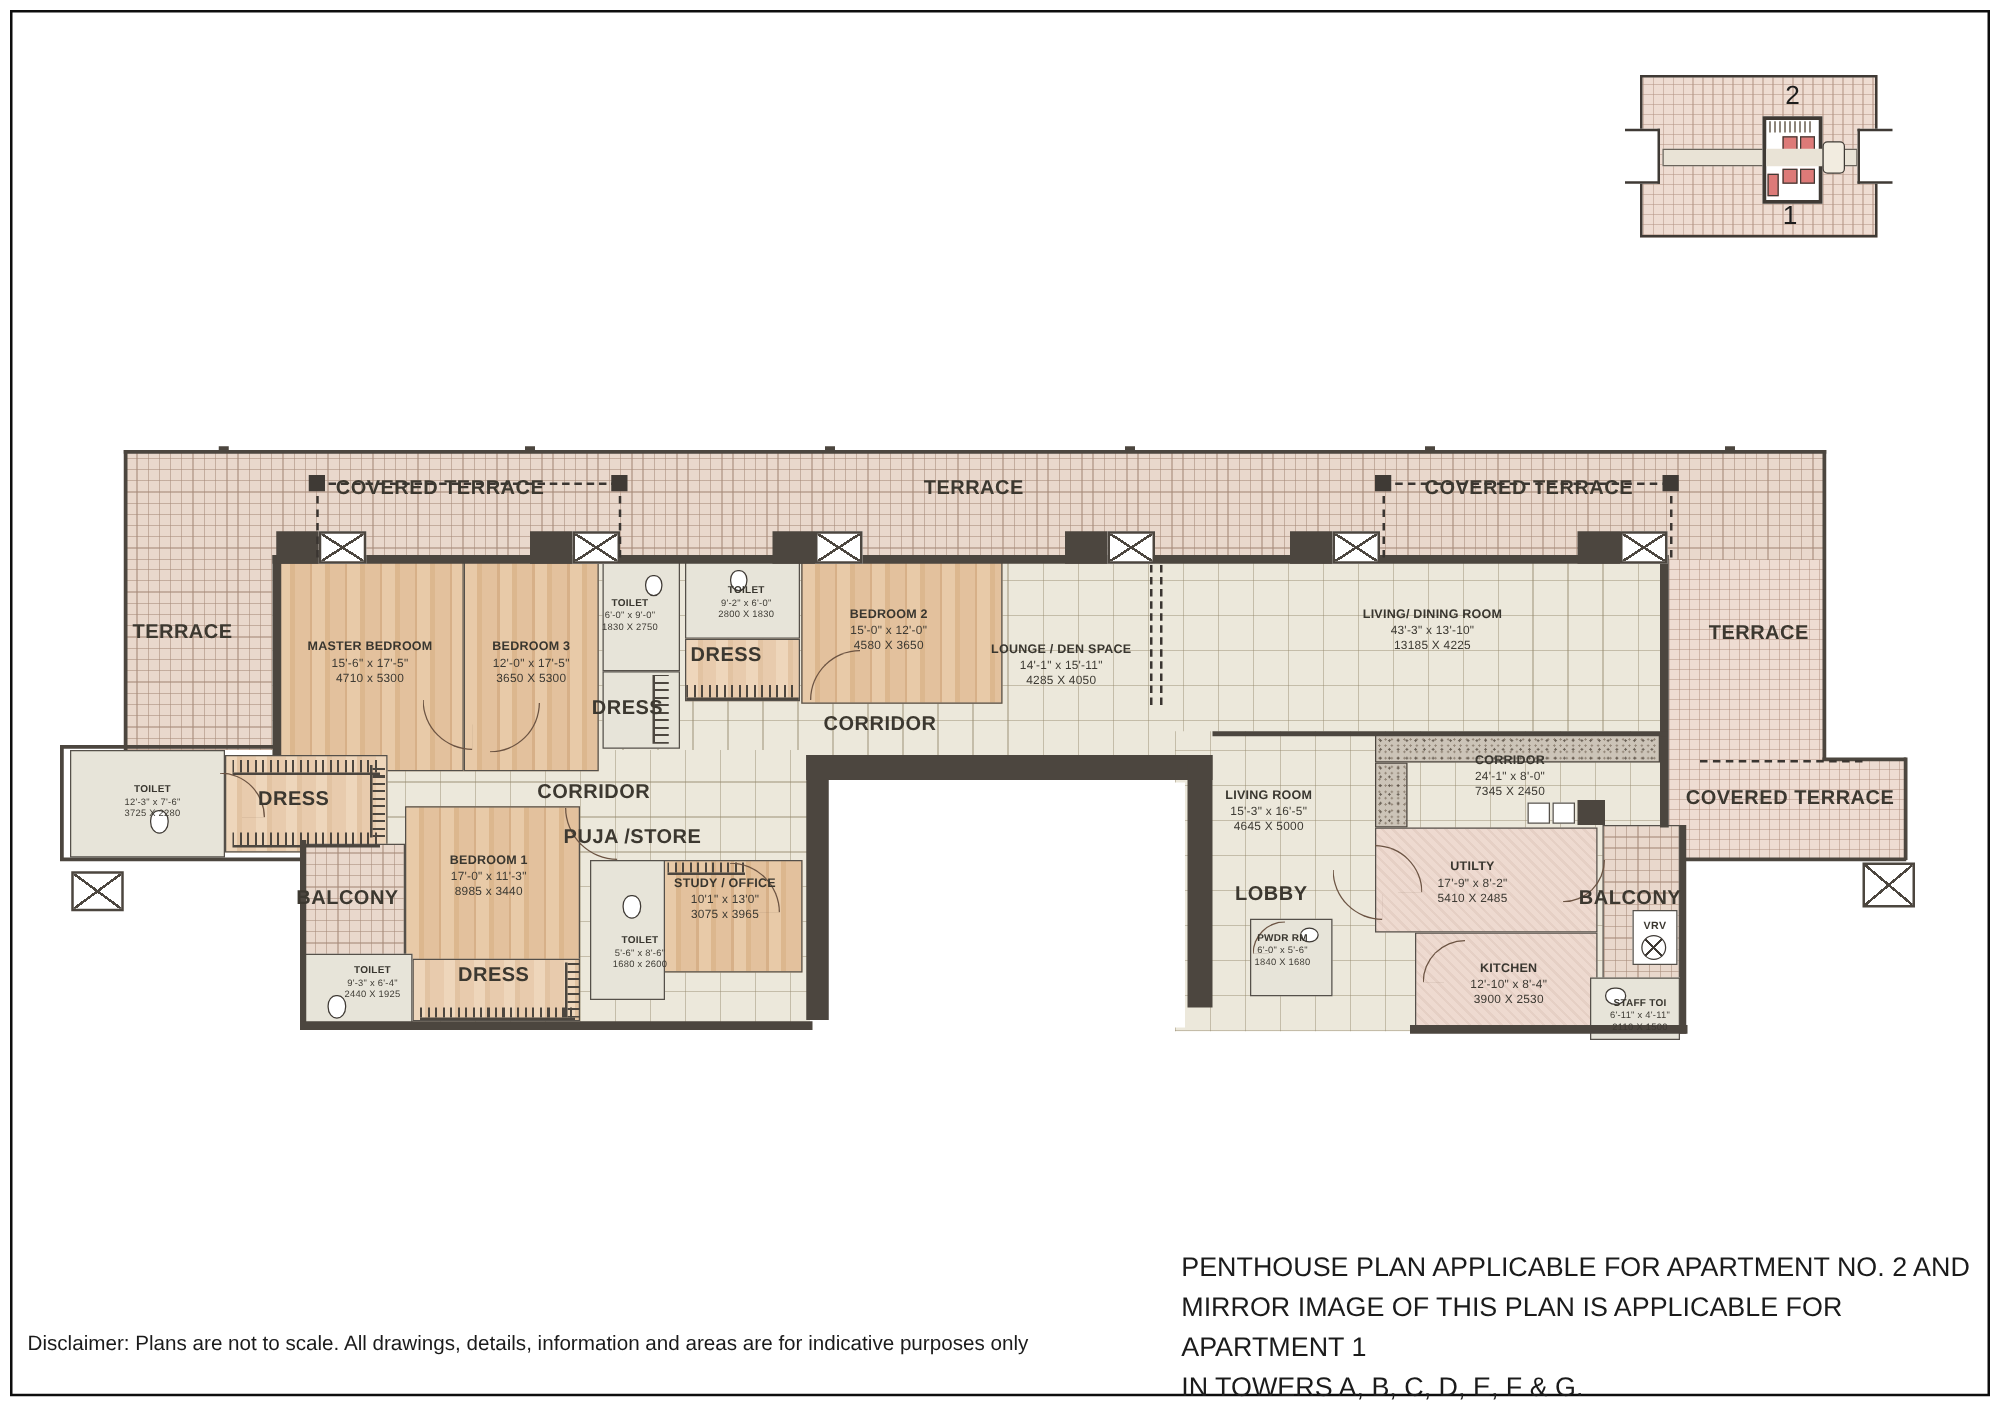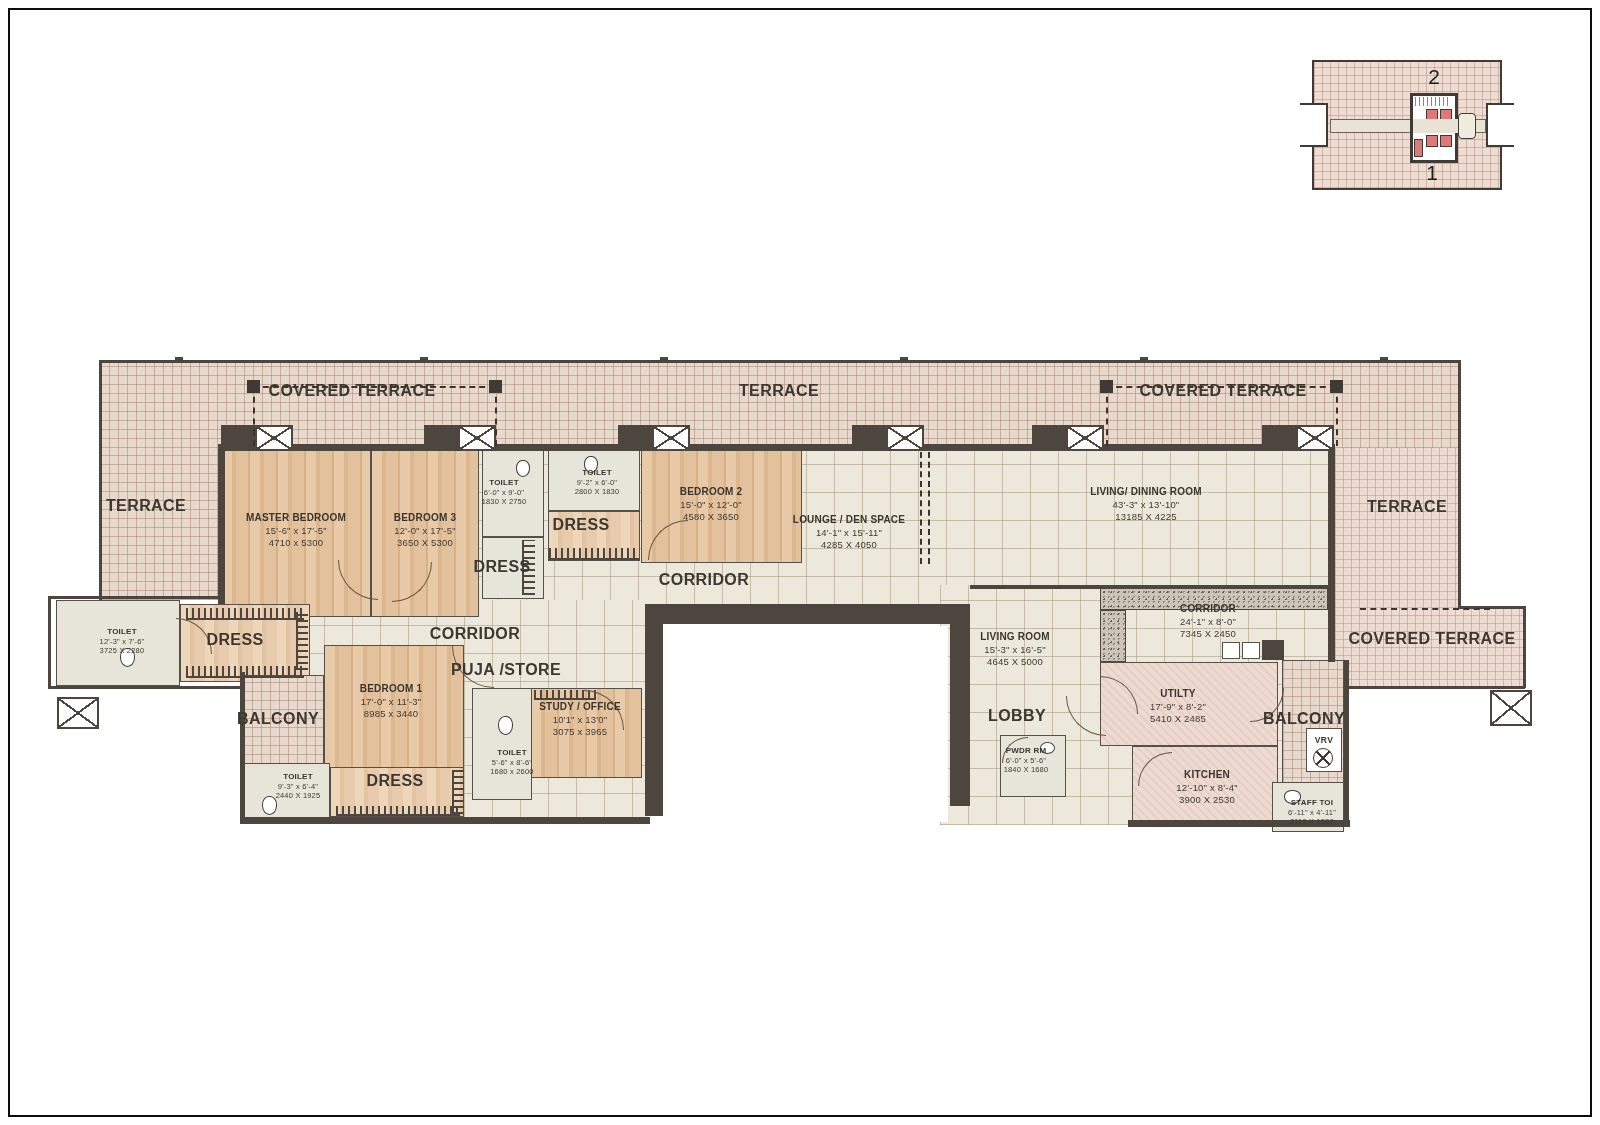--- a/index.html
+++ b/index.html
@@ -316,13 +316,19 @@
     <div class="abs" style="left:140px;top:54px;width:12px;height:12px;background:#dd7a78;border:1.6px solid #3f3a35;box-sizing:border-box;"></div>
     <div class="abs" style="left:126px;top:80px;width:12px;height:12px;background:#dd7a78;border:1.6px solid #3f3a35;box-sizing:border-box;"></div>
     <div class="abs" style="left:140px;top:80px;width:12px;height:12px;background:#dd7a78;border:1.6px solid #3f3a35;box-sizing:border-box;"></div>
     <div class="abs" style="left:114px;top:84px;width:9px;height:18px;background:#dd7a78;border:1.6px solid #3f3a35;box-sizing:border-box;"></div>
     <div class="abs" style="left:113px;top:64px;width:45px;height:14px;background:#e9e3d6;"></div>
     <div class="abs" style="left:158px;top:58px;width:18px;height:26px;background:#f2ece0;border:1.6px solid #3f3a35;border-radius:4px;box-sizing:border-box;"></div>
     <div class="kp-num" style="left:134px;top:22px">2</div>
     <div class="kp-num" style="left:132px;top:118px">1</div>
   </div>
 
+  <div class="note">
+    <div>PENTHOUSE PLAN APPLICABLE FOR APARTMENT NO. 2 AND</div>
+    <div>MIRROR IMAGE OF THIS PLAN IS APPLICABLE FOR APARTMENT 1</div>
+    <div>IN TOWERS A, B, C, D, E, F &amp; G.</div>
+  </div>
+  <div class="disclaimer">Disclaimer: Plans are not to scale. All drawings, details, information and areas are for indicative purposes only</div>
 </div>
 
 </body></html>

